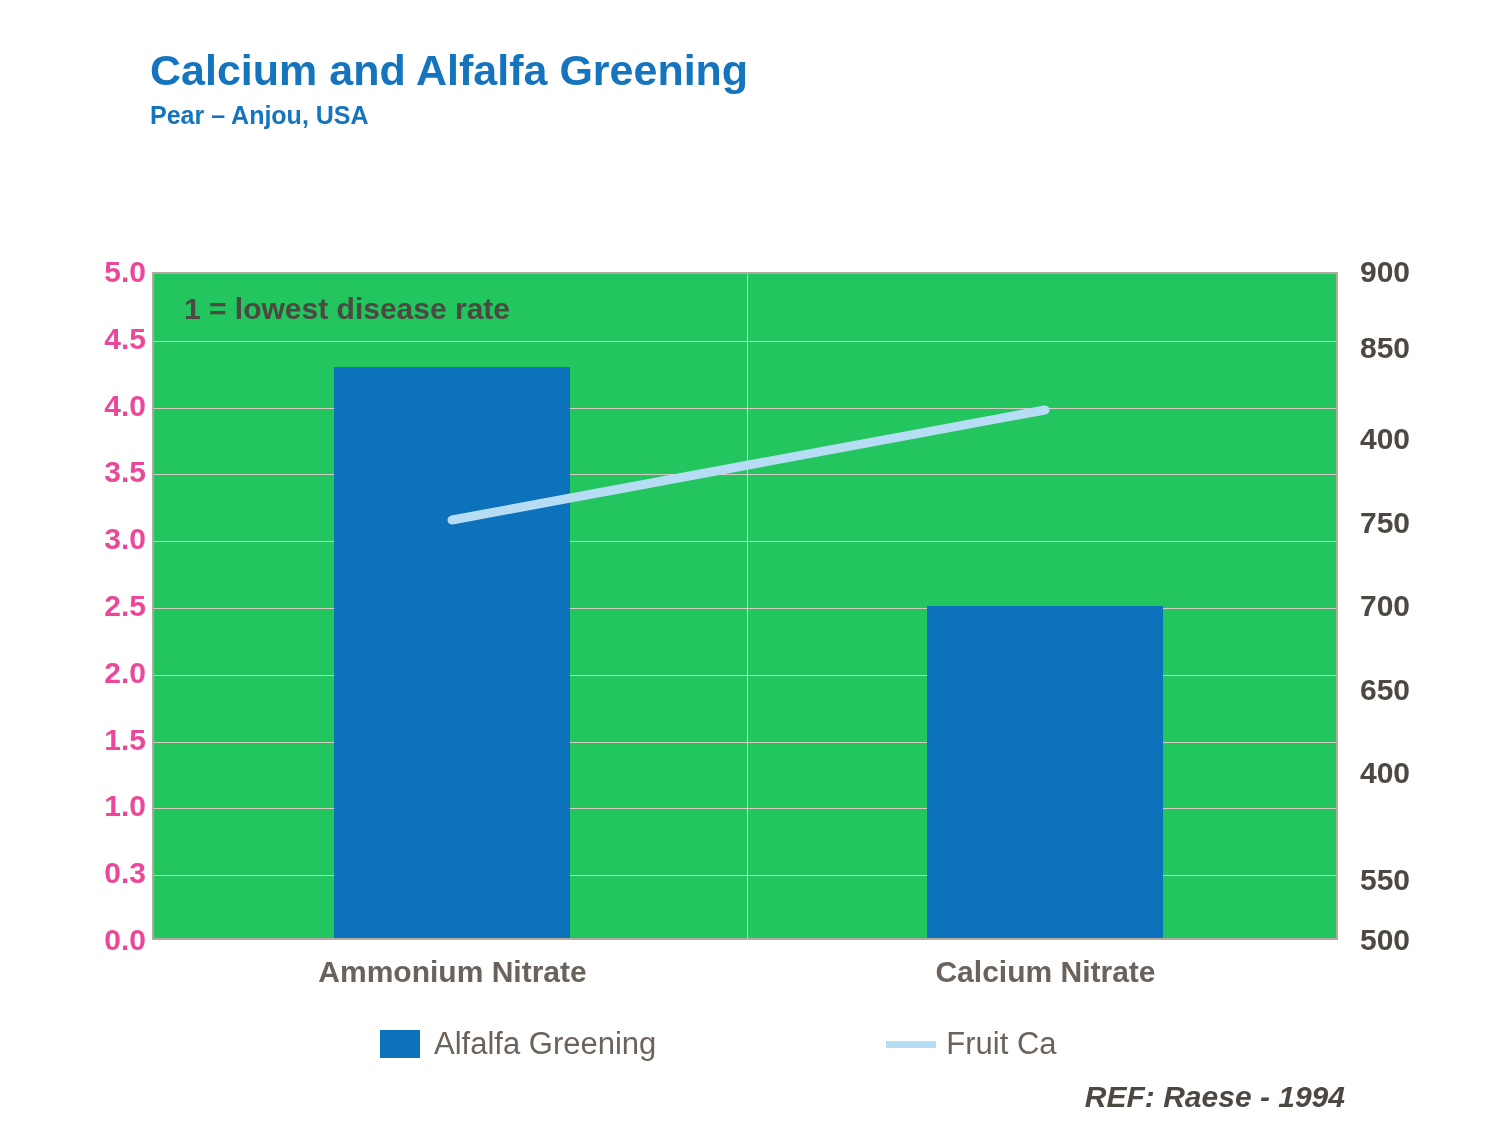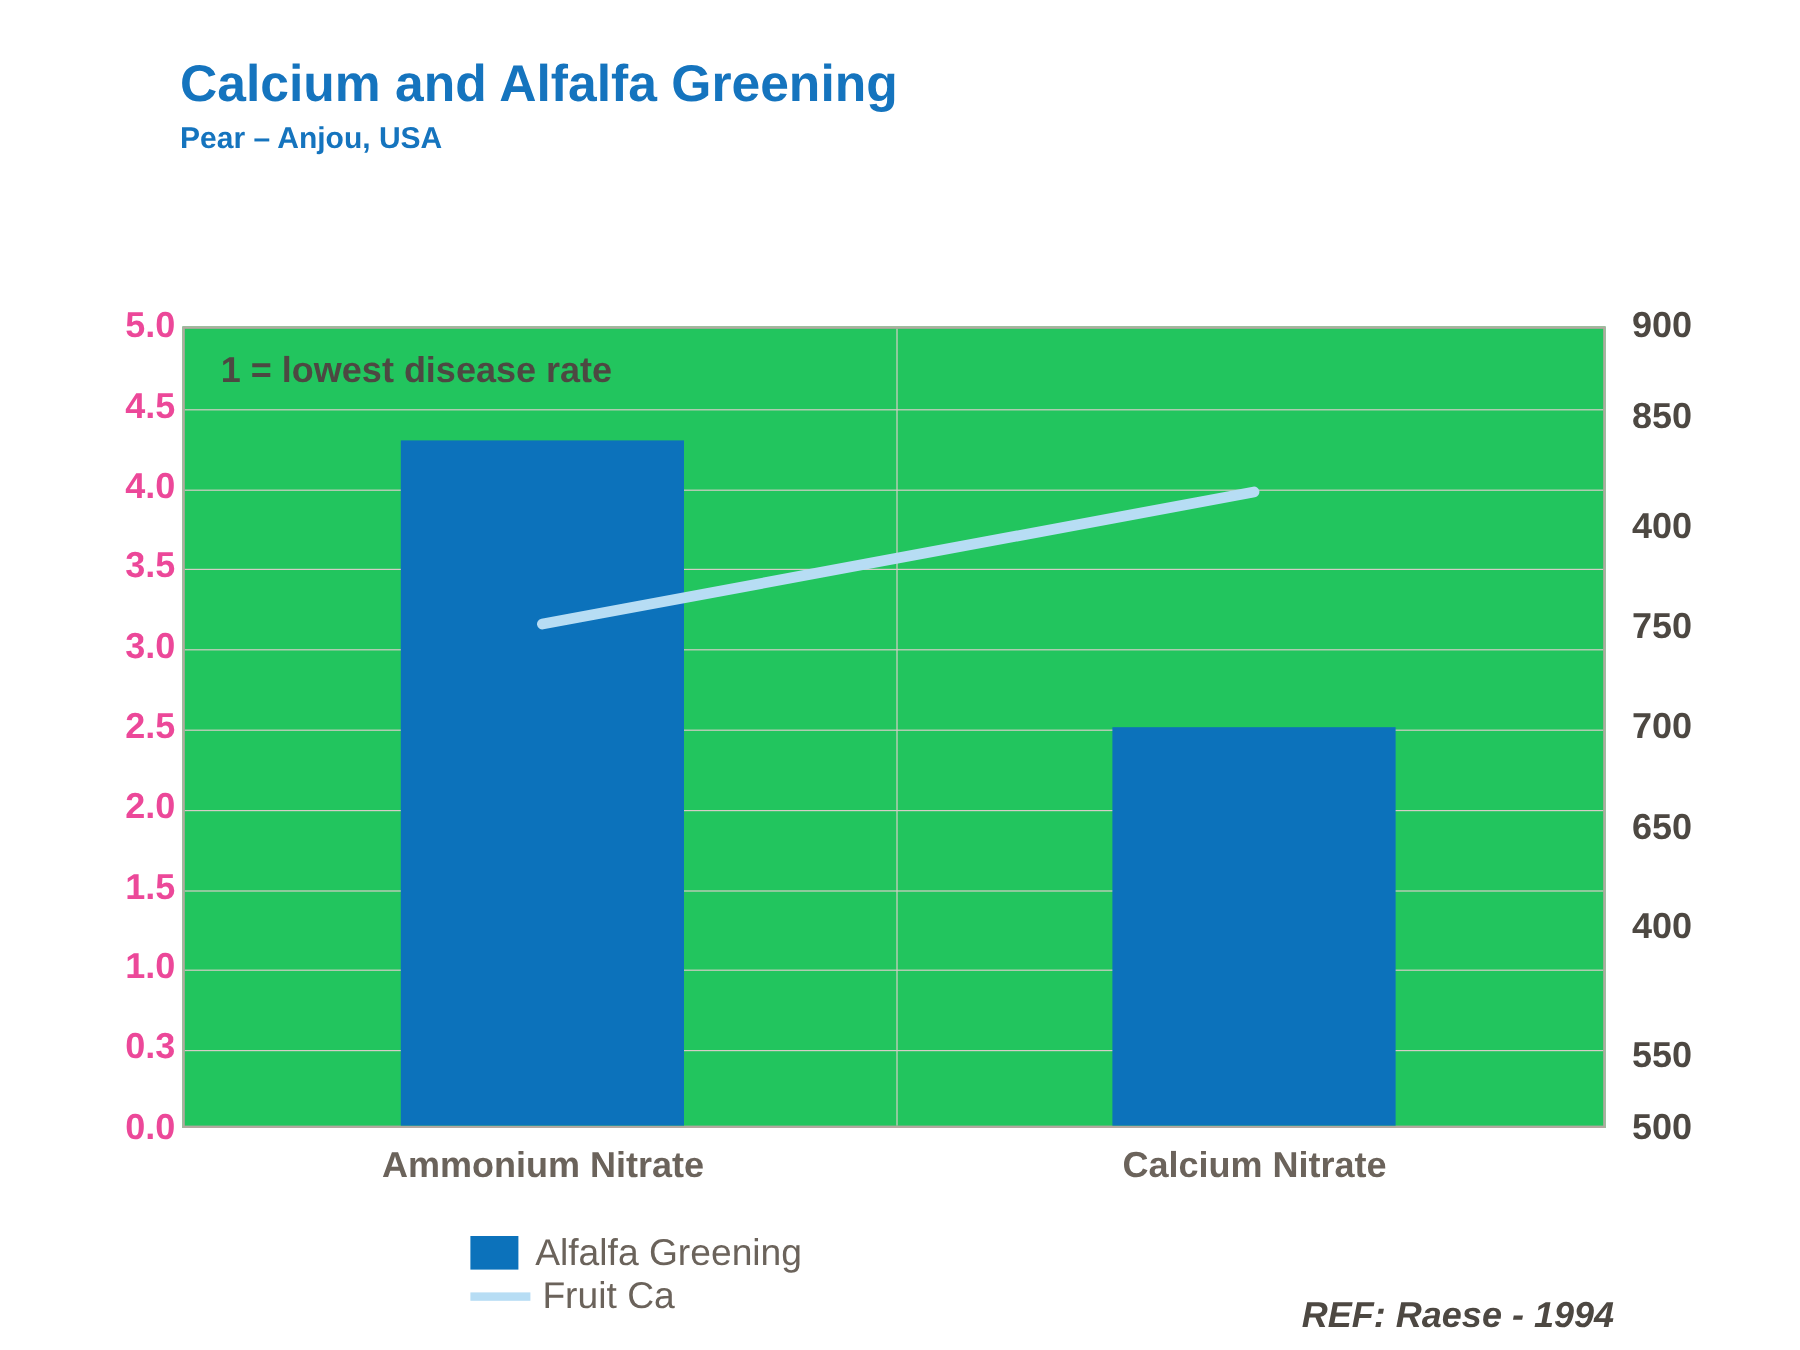--- a/index.html
+++ b/index.html
@@ -131,25 +131,24 @@
     font-weight: bold;
     color: #6B635B;
     text-align: center;
     white-space: nowrap;
   }
 
   
   #legend {
     position: absolute;
     top: 1026px;
-    left: 392px;
+    left: 380px;
     width: 800px;
     display: flex;
-    align-items: flex-start;
-    flex-direction: column;
+    align-items: flex-end;
   }
   .legend-item {
     display: flex;
     align-items: center;
     white-space: nowrap;
   }
   #legend-item-bar { margin-right: 230px; }
   .legend-swatch-bar {
     width: 40px;
     height: 28px;

